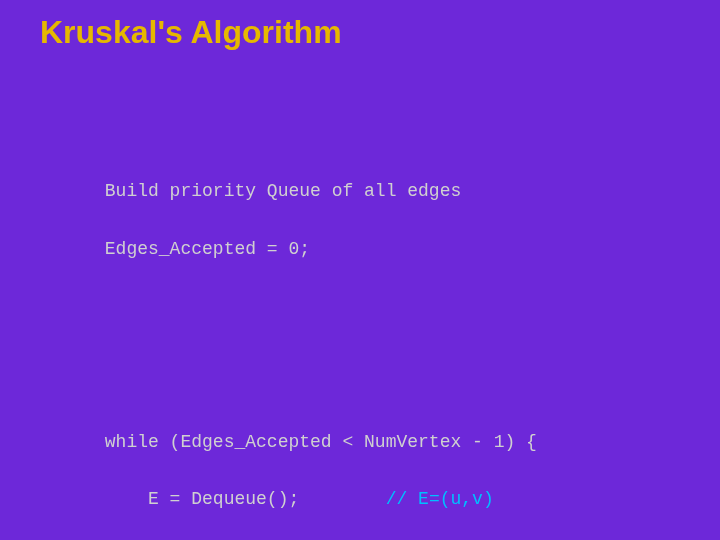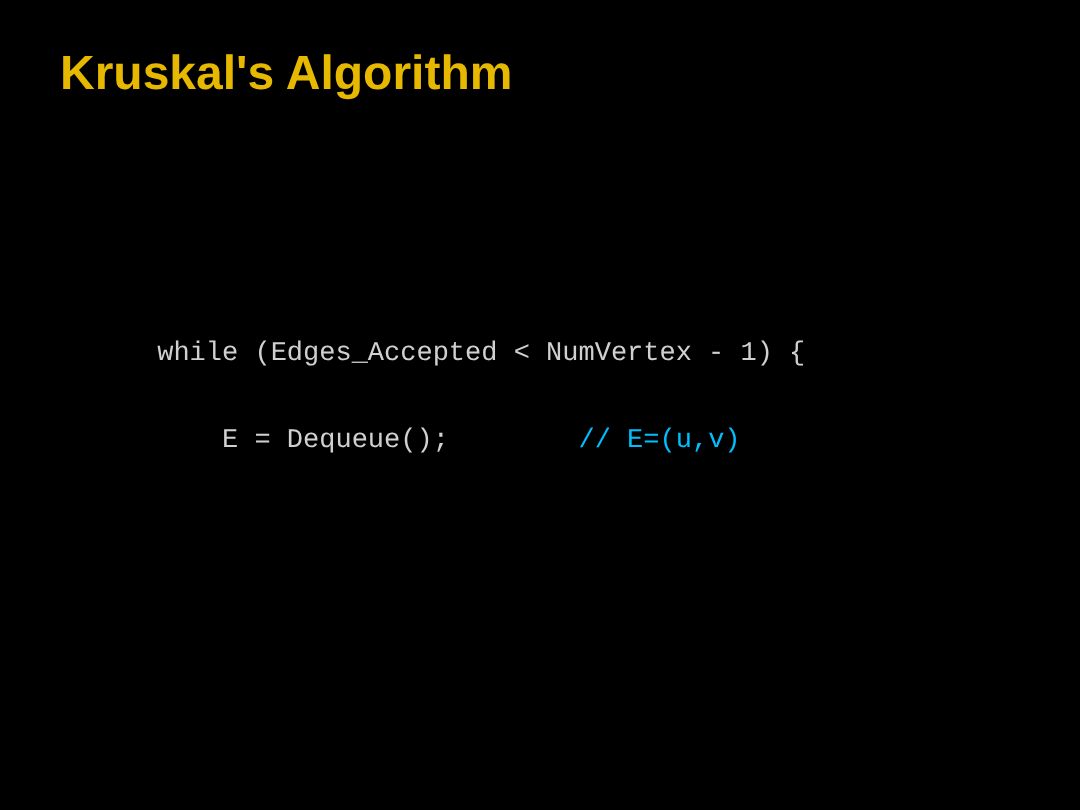--- a/index.html
+++ b/index.html
@@ -12,22 +12,22 @@
       width: 720px;
       height: 540px;
       background-color: #1a1a1a;
       font-family: 'Courier New', Courier, monospace;
       overflow: hidden;
     }
 
     .slide-container {
       width: 720px;
       height: 540px;
-      background-color: #000000;
-      padding: 30px 40px;
+      background-color: #6d28d9;
+      padding: 14px 40px;
       display: flex;
       flex-direction: column;
     }
 
     .title {
       color: #e6b800;
       font-size: 32px;
       font-weight: bold;
       font-family: Arial, Helvetica, sans-serif;
       margin-bottom: 30px;
@@ -55,20 +55,24 @@
       color: #d0d0d0;
     }
   </style>
 </head>
 <body>
 
 <div class="slide-container">
   <div class="title">Kruskal's Algorithm</div>
 
   <div class="code-block">
+    <div class="code-section-1">
+      <span class="normal-code">Build priority Queue of all edges</span><br>
+      <span class="normal-code">Edges_Accepted = 0;</span>
+    </div>
 
     <div class="code-section-2">
       <span class="normal-code">while (Edges_Accepted &lt; NumVertex - 1) {</span><br>
       <span class="normal-code">    E = Dequeue();        </span><span class="highlight-comment">// E=(u,v)</span><br>
       <br>
       <br>
       <br>
       <br>
       
     </div>

